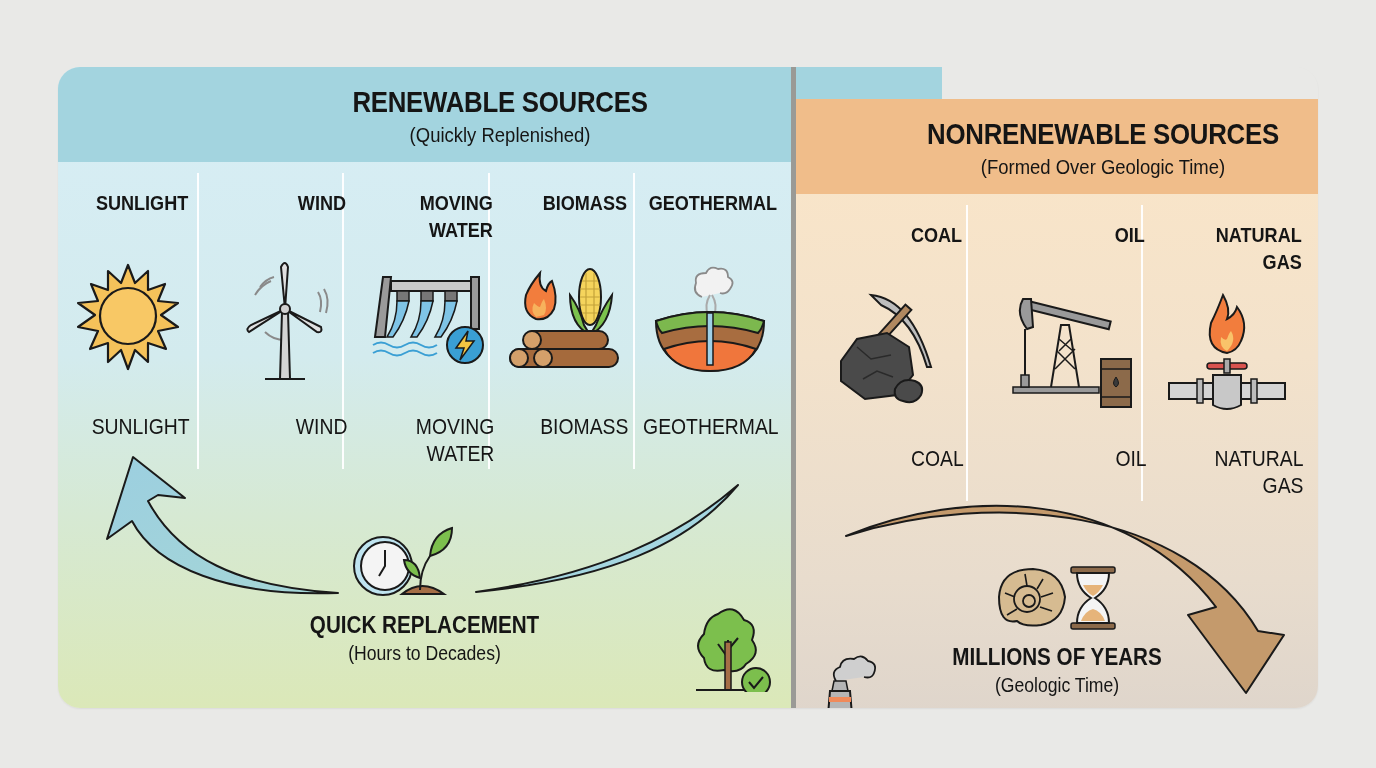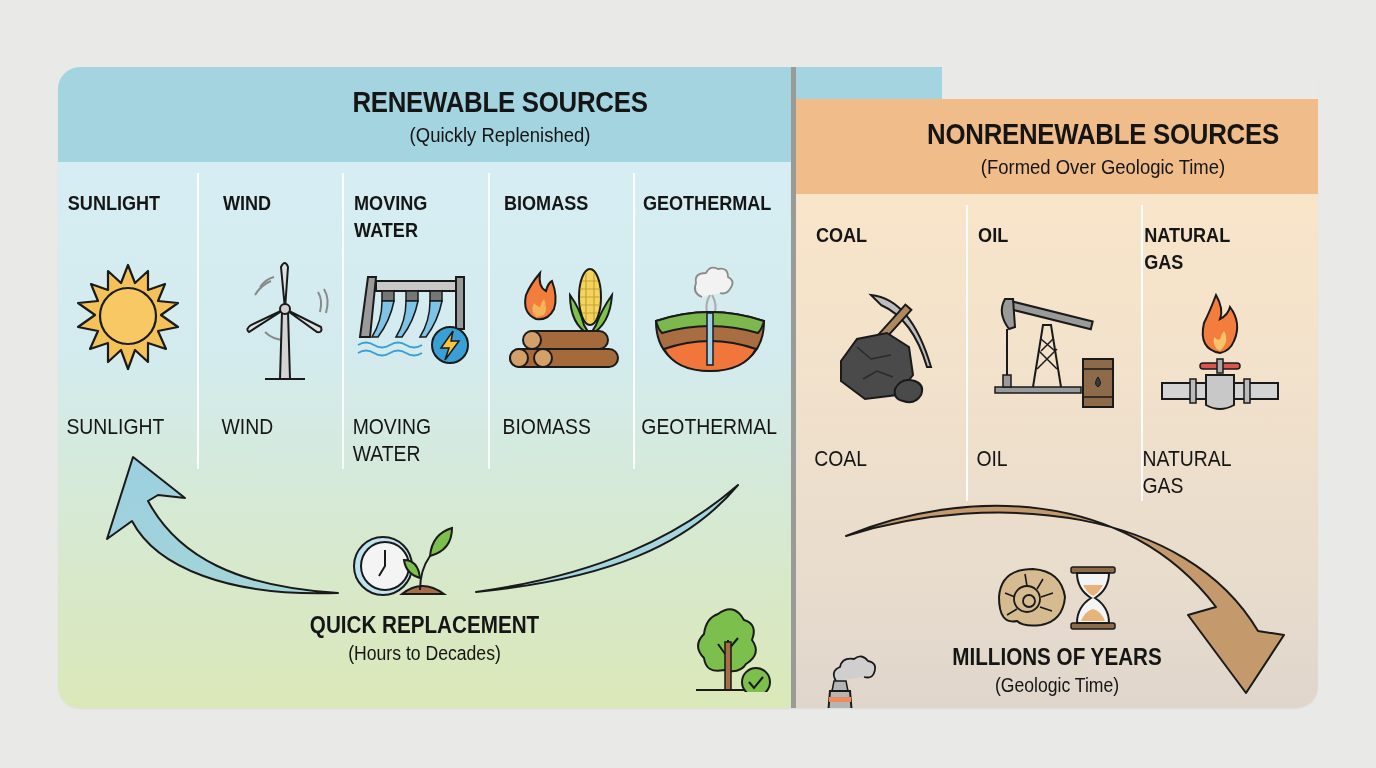--- a/index.html
+++ b/index.html
@@ -43,21 +43,21 @@
   .panel-subtitle {
     position: absolute; left: 0; right: 0; top: 56px;
     font-size: 21px; font-weight: normal;
     transform: scaleX(0.88); transform-origin: center;
   }
   .col-divider {
     position: absolute; top: 106px; height: 296px; width: 2px;
     background: rgba(255,255,255,0.95);
   }
   .source-col {
-    position: absolute; top: 95px; height: 320px; text-align: left; text-decoration: underline;
+    position: absolute; top: 95px; height: 320px; text-align: right; text-decoration: underline;
   }
   .source-title {
     position: absolute; left: 0; right: 0; top: 27px;
     font-size: 21px; font-weight: bold; line-height: 27px;
     transform: scaleX(0.86); transform-origin: center;
     white-space: pre-line;
   }
   .source-label {
     position: absolute; left: 0; right: 0; top: 251px;
     font-size: 22px; font-weight: normal; line-height: 27px;
@@ -121,21 +121,21 @@
           <line x1="40" y1="122" x2="80" y2="122" stroke="#1a1a1a" stroke-width="2.2"></line>
           <path d="M60,52 L56,10 Q60,2 63,10 Z" fill="#e0e0e0" stroke="#1a1a1a" stroke-width="2"></path>
           <path d="M60,52 L24,75 Q20,72 26,68 Z" fill="#e0e0e0" stroke="#1a1a1a" stroke-width="2"></path>
           <path d="M60,52 L96,70 Q98,76 92,75 Z" fill="#e0e0e0" stroke="#1a1a1a" stroke-width="2"></path>
           <circle cx="60" cy="52" r="5" fill="#d0d0d0" stroke="#1a1a1a" stroke-width="2"></circle>
         </svg>
       </div>
       <div class="source-label">WIND</div>
     </div>
 
-    <div class="source-col" style="left:286px;width:144px">
+    <div class="source-col" style="left:301px;width:144px">
       <div class="source-title">MOVING
 WATER</div>
       <div class="source-icon">
         <svg viewBox="0 0 120 120">
           <polygon points="4,80 12,20 20,20 14,80" fill="#9a9a9a" stroke="#1a1a1a" stroke-width="2"></polygon>
           <polygon points="100,20 108,20 108,72 100,72" fill="#9a9a9a" stroke="#1a1a1a" stroke-width="2"></polygon>
           <rect x="20" y="24" width="80" height="10" fill="#c8c8c8" stroke="#1a1a1a" stroke-width="2"></rect>
           <rect x="26" y="34" width="12" height="10" fill="#777" stroke="#1a1a1a" stroke-width="1.5"></rect>
           <rect x="50" y="34" width="12" height="10" fill="#777" stroke="#1a1a1a" stroke-width="1.5"></rect>
           <rect x="74" y="34" width="12" height="10" fill="#777" stroke="#1a1a1a" stroke-width="1.5"></rect>
@@ -243,41 +243,41 @@
           <path d="M42,6 q40,4 60,72 l-4,0 q-14,-48 -46,-62 z" fill="#bdbdbd" stroke="#1a1a1a" stroke-width="2"></path>
           <rect x="54" y="10" width="8" height="64" transform="rotate(42 58 42)" fill="#b08860" stroke="#1a1a1a" stroke-width="2"></rect>
           <path d="M12,72 l16,-22 l30,-6 l22,14 l4,28 l-16,20 l-32,4 l-24,-18 z" fill="#4a4a4a" stroke="#1a1a1a" stroke-width="2"></path>
           <path d="M28,58 l14,12 l20,-4 M34,90 l14,-8 l16,6" fill="none" stroke="#2a2a2a" stroke-width="1.5"></path>
           <path d="M66,100 q6,-12 20,-8 q10,4 6,14 q-6,10 -18,6 q-10,-2 -8,-12z" fill="#4a4a4a" stroke="#1a1a1a" stroke-width="2"></path>
         </svg>
       </div>
       <div class="source-label">COAL</div>
     </div>
 
-    <div class="source-col" style="left:170px;width:173px">
+    <div class="source-col" style="left:188px;width:173px">
       <div class="source-title">OIL</div>
       <div class="source-icon">
         <svg viewBox="0 0 120 120" style="width:140px;margin-left:-10px">
           <rect x="2" y="98" width="86" height="6" fill="#9a9a9a" stroke="#1a1a1a" stroke-width="1.5"></rect>
           <path d="M40,98 l10,-62 h8 l10,62" fill="none" stroke="#1a1a1a" stroke-width="2"></path>
           <path d="M44,80 l20,-20 M46,62 l18,18 M48,50 l14,12 M60,50 l-12,12" fill="none" stroke="#1a1a1a" stroke-width="1.5"></path>
           <rect x="14" y="22" width="86" height="8" transform="rotate(14 57 26)" fill="#9a9a9a" stroke="#1a1a1a" stroke-width="2"></rect>
           <path d="M12,10 q-8,14 4,30 l6,-2 l-2,-28 z" fill="#9a9a9a" stroke="#1a1a1a" stroke-width="2"></path>
           <line x1="14" y1="40" x2="14" y2="90" stroke="#1a1a1a" stroke-width="2"></line>
           <rect x="10" y="86" width="8" height="12" fill="#9a9a9a" stroke="#1a1a1a" stroke-width="1.5"></rect>
           <rect x="90" y="70" width="30" height="48" fill="#8c6a4a" stroke="#1a1a1a" stroke-width="2"></rect>
           <line x1="90" y1="80" x2="120" y2="80" stroke="#1a1a1a" stroke-width="1.5"></line>
           <line x1="90" y1="108" x2="120" y2="108" stroke="#1a1a1a" stroke-width="1.5"></line>
           <path d="M105,88 q-5,7 0,10 q5,-3 0,-10z" fill="#3a3a3a" stroke="#1a1a1a" stroke-width="1"></path>
         </svg>
       </div>
       <div class="source-label">OIL</div>
     </div>
 
-    <div class="source-col" style="left:336px;width:175px">
+    <div class="source-col" style="left:343px;width:175px">
       <div class="source-title">NATURAL
 GAS</div>
       <div class="source-icon">
         <svg viewBox="0 0 120 120">
           <path d="M60,64 q-22,-4 -16,-30 q6,-12 12,-28 q8,14 4,24 q8,-4 10,-12 q12,16 4,34 q-4,10 -14,12z" fill="#f27d3d" stroke="#1a1a1a" stroke-width="2"></path>
           <path d="M60,62 q-8,-4 -6,-14 q4,4 6,2 q2,-6 4,-8 q6,10 -4,20z" fill="#f9c36a"></path>
           <rect x="40" y="74" width="40" height="6" rx="3" fill="#d9534f" stroke="#1a1a1a" stroke-width="1.5"></rect>
           <rect x="57" y="70" width="6" height="14" fill="#aaa" stroke="#1a1a1a" stroke-width="1.5"></rect>
           <rect x="2" y="94" width="116" height="16" fill="#d4d4d4" stroke="#1a1a1a" stroke-width="2"></rect>
           <path d="M46,86 h28 v30 q-14,8 -28,0 z" fill="#c8c8c8" stroke="#1a1a1a" stroke-width="2"></path>

